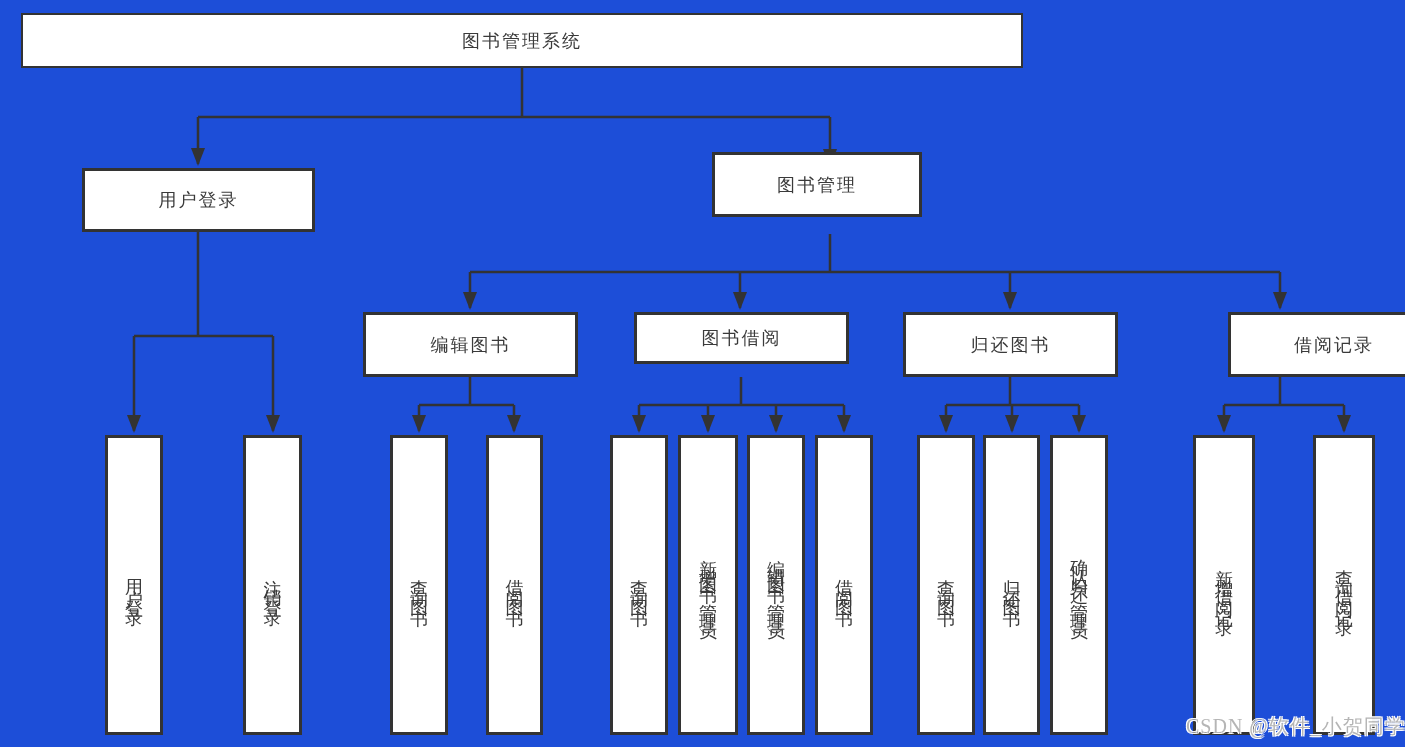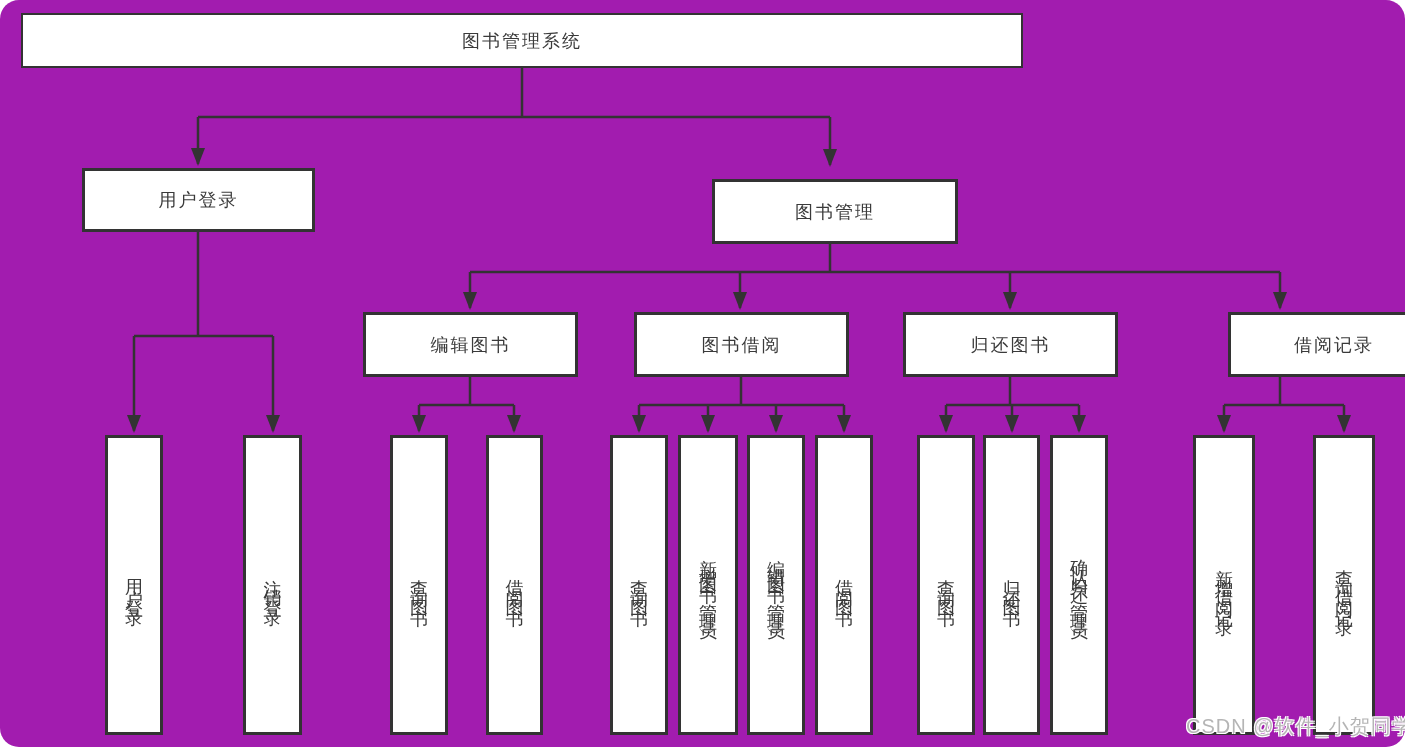--- a/index.html
+++ b/index.html
@@ -1,22 +1,21 @@
 <!DOCTYPE html>
 <html><head>
 <meta charset="utf-8">
 <style>
   html,body{margin:0;padding:0;background:#ffffff;}
   .canvas{
     position:relative;
     width:1405px;height:747px;
-    background:#a21caf;
-    font-family:Liberation Sans, sans-serif;
+    background:#1d4ed8;
+    font-family:Liberation Serif, serif;
     overflow:hidden;
-    border-radius:19px;
   }
   .wires{position:absolute;left:0;top:0;width:1405px;height:747px;}
   .box{
     position:absolute;
     background:#ffffff;
     border:3px solid #333333;
     display:flex;align-items:center;justify-content:center;
     box-sizing:border-box;
     color:#3a3a3a;
   }
@@ -99,28 +98,28 @@
     </g>
   </svg>
 
   <div class="box thin" style="left:21px;top:13px;width:1002px;height:55px">
     <span class="hlabel">图书管理系统</span>
   </div>
 
   <div class="box" style="left:82px;top:168px;width:233px;height:64px">
     <span class="hlabel">用户登录</span>
   </div>
-  <div class="box" style="left:712px;top:179px;width:246px;height:65px">
+  <div class="box" style="left:712px;top:152px;width:210px;height:65px">
     <span class="hlabel">图书管理</span>
   </div>
 
   <div class="box" style="left:363px;top:312px;width:215px;height:65px">
     <span class="hlabel">编辑图书</span>
   </div>
-  <div class="box" style="left:634px;top:312px;width:215px;height:65px">
+  <div class="box" style="left:634px;top:312px;width:215px;height:52px">
     <span class="hlabel">图书借阅</span>
   </div>
   <div class="box" style="left:903px;top:312px;width:215px;height:65px">
     <span class="hlabel">归还图书</span>
   </div>
   <div class="box" style="left:1228px;top:312px;width:212px;height:65px">
     <span class="hlabel">借阅记录</span>
   </div>
 
   <div class="box" style="left:105px;top:435px;width:58px;height:300px">

